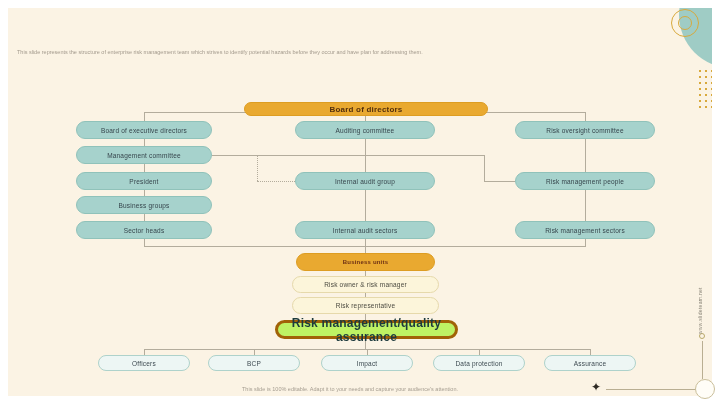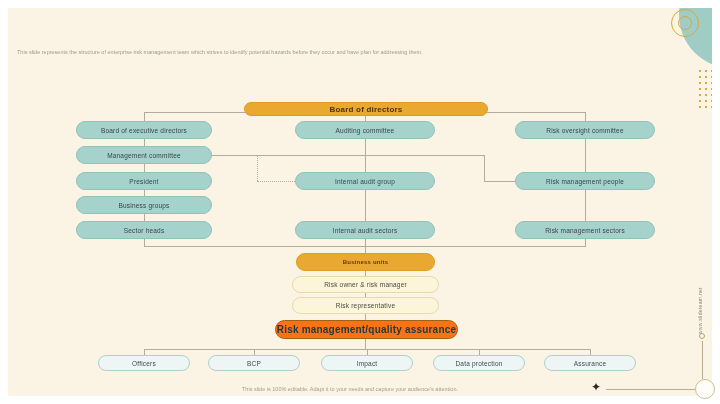--- a/index.html
+++ b/index.html
@@ -16,21 +16,21 @@
   .ln{position:absolute;background:#b3ac9c;}
   .dot-v{position:absolute;width:0;border-left:1.5px dotted #b3ac9c;}
   .dot-h{position:absolute;height:0;border-top:1.5px dotted #b3ac9c;}
   .pill{position:absolute;border-radius:10px;display:flex;align-items:center;justify-content:center;
         font-size:6.5px;letter-spacing:.2px;text-align:center;box-sizing:border-box;}
   .teal{background:#a6d2cc;border:1px solid #90c2ba;color:#36454c;}
   .gold{background:#e9a930;border:1px solid #dd9d22;color:#54300d;font-weight:bold;}
   .gold-root{font-size:8px;}
   .gold-mid{font-size:6px;color:#6e3114;}
   .cream{background:#fcf5da;border:1px solid #e6d9ab;color:#4b4a40;}
-  .qa{background:#f97316;border:1px solid #a16207;color:#1d3a3d;font-weight:bold;font-size:10px;}
+  .qa{background:#bef264;border:3px solid #a16207;color:#1d3a3d;font-weight:bold;font-size:12px;}
   .lightest{background:#edf6f4;border:1px solid #aed2cb;color:#3c4950;}
   .footer-note{position:absolute;left:160px;top:386px;width:380px;text-align:center;font-size:5.5px;color:#a59d90;}
   .sparkle{position:absolute;left:591px;top:381px;font-size:12px;color:#2e2a24;line-height:12px;}
   .wm-line-h{position:absolute;left:606px;top:389px;width:90px;height:1px;background:#b9ae92;}
   .wm-circle{position:absolute;left:695px;top:379px;width:20px;height:20px;border-radius:50%;background:#fffdf7;border:1px solid #cabf9b;box-sizing:border-box;}
   .wm-vline{position:absolute;left:702px;top:341px;width:1px;height:38px;background:#b9ae92;}
   .wm-dot{position:absolute;left:699px;top:333px;width:6px;height:6px;border-radius:50%;border:1px solid #b9a96b;box-sizing:border-box;}
   .wm-text{position:absolute;left:697px;top:288px;height:46px;font-size:5px;color:#8a8578;
            writing-mode:vertical-rl;transform:rotate(180deg);letter-spacing:.3px;}
 </style>

